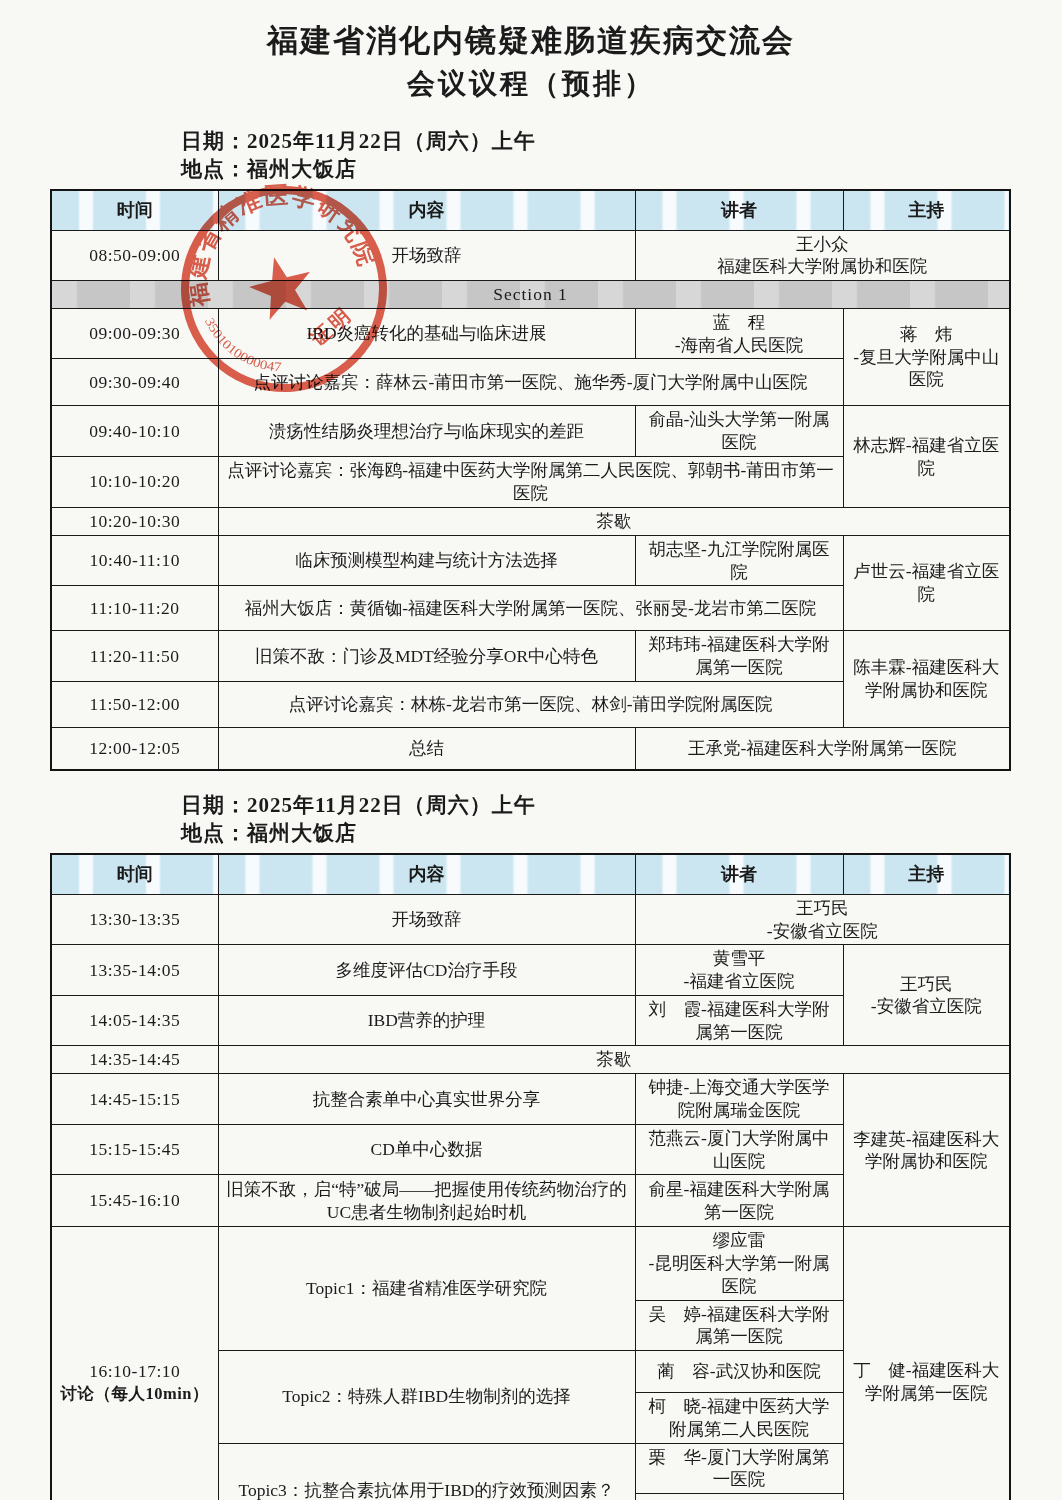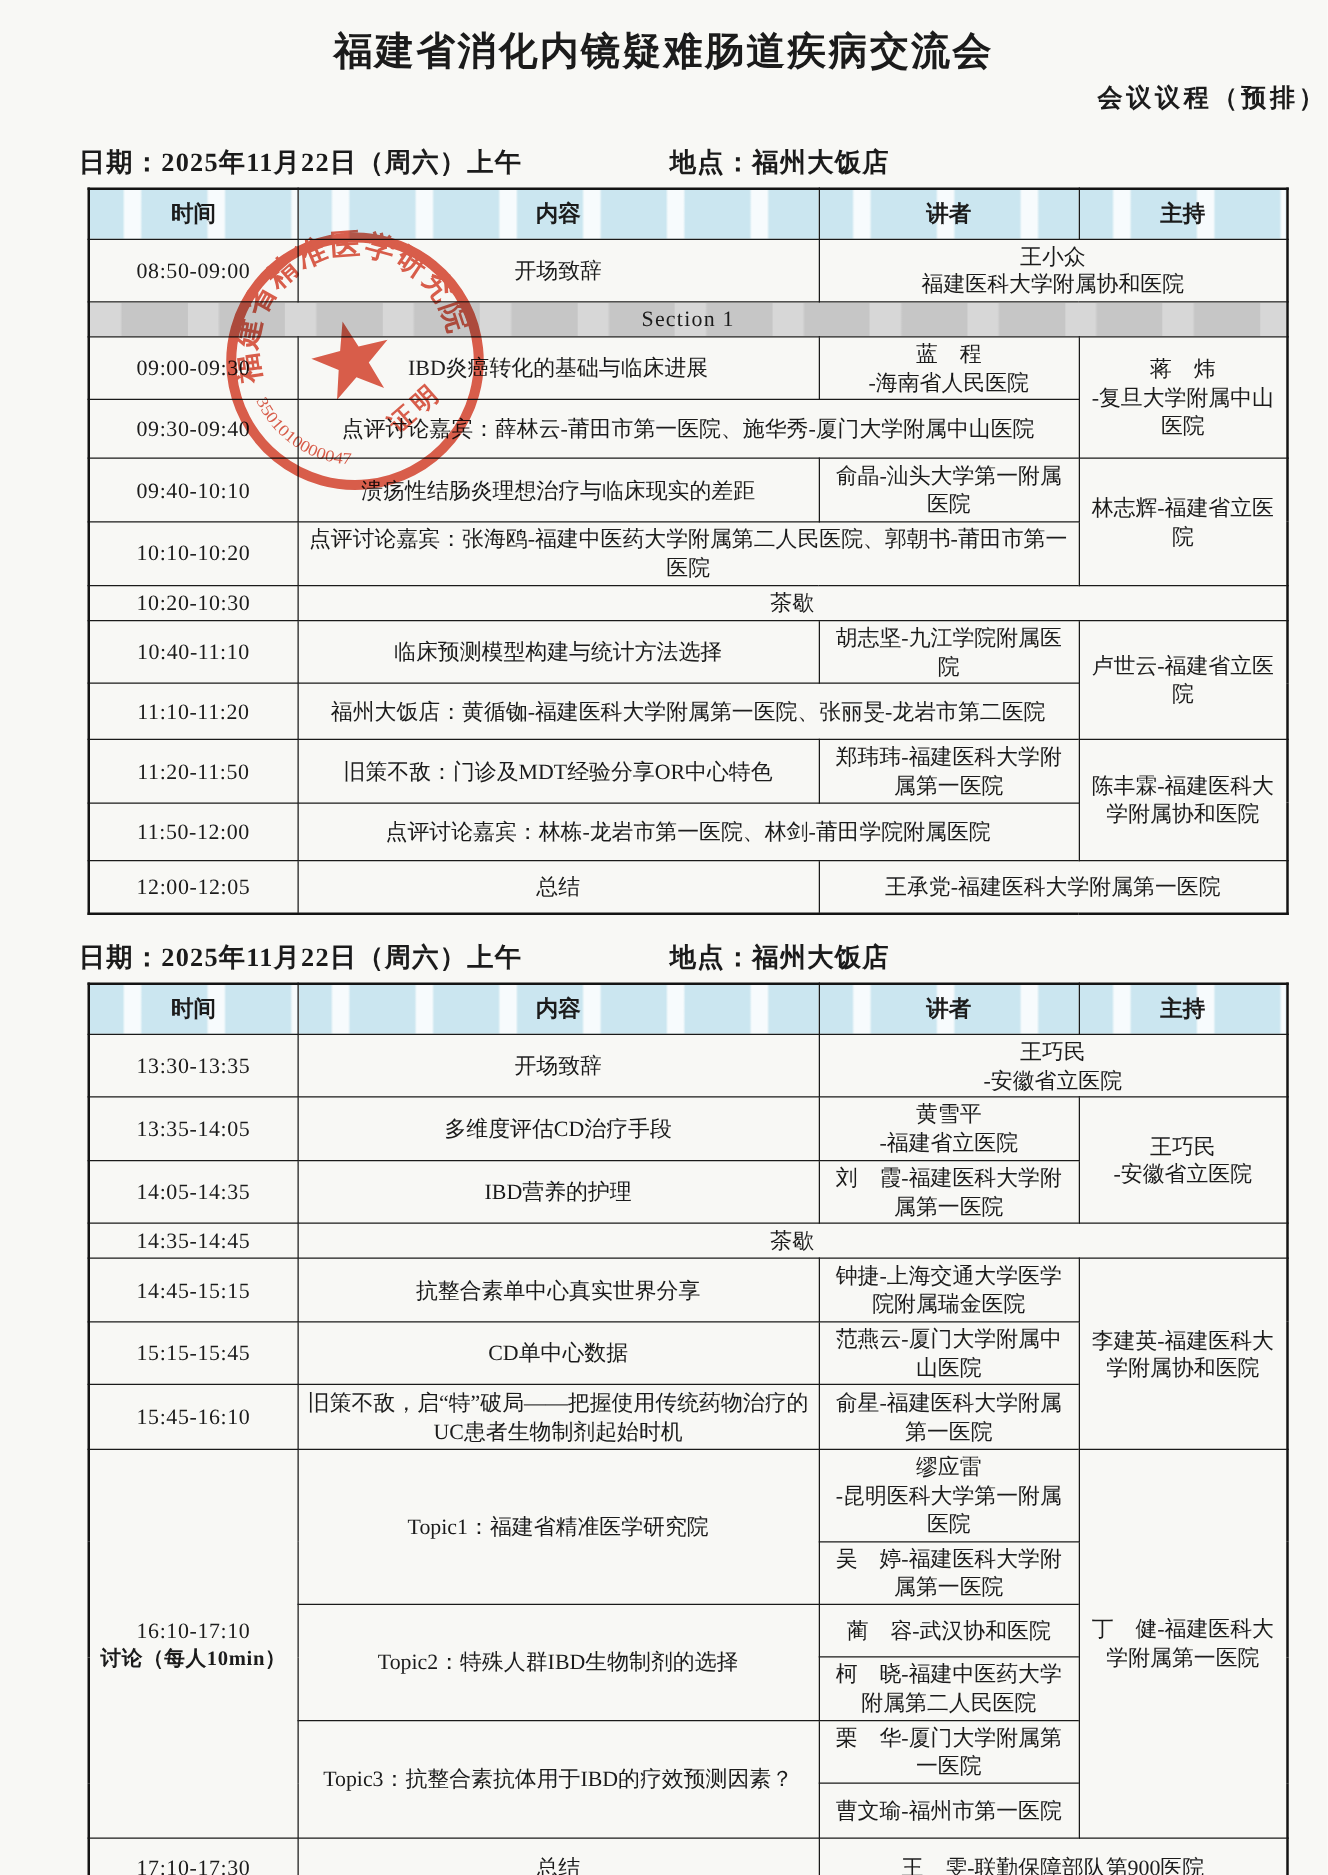--- a/index.html
+++ b/index.html
@@ -11,35 +11,35 @@
     position:relative;
     overflow:hidden;
   }
   .page{position:relative;width:1062px;height:1500px;border-radius:17px;}
 
   .title1{
     text-align:center;font-size:31px;font-weight:bold;
     letter-spacing:2px;padding-top:24px;line-height:1.1;
   }
   .title2{
-    text-align:right;font-size:20px;font-weight:bold;
+    text-align:center;font-size:28px;font-weight:bold;
     letter-spacing:3px;margin-top:7px;
   }
 
   .dateline{
     display:flex;align-items:baseline;
     margin:24px 0 6px 63px;
-    font-size:21px;font-weight:bold;letter-spacing:1px;
+    font-size:21px;font-weight:bold;letter-spacing:1px;flex-direction:column;
   }
   .dateline .venue{margin-left:118px;text-align:center;}
   .dateline.second{margin-top:20px;}
 
   table.agenda{
     border-collapse:collapse;table-layout:fixed;
-    margin-left:70px;width:959px;
+    margin-left:50px;width:959px;
     border:2.4px solid #141414;
     padding-left:32px;
   }
   table.agenda col.c-time{width:167px;}
   table.agenda col.c-content{width:417px;}
   table.agenda col.c-speaker{width:208px;}
   table.agenda col.c-host{width:167px;}
 
   table.agenda th, table.agenda td{
     border:1.6px solid #1a1a1a;

